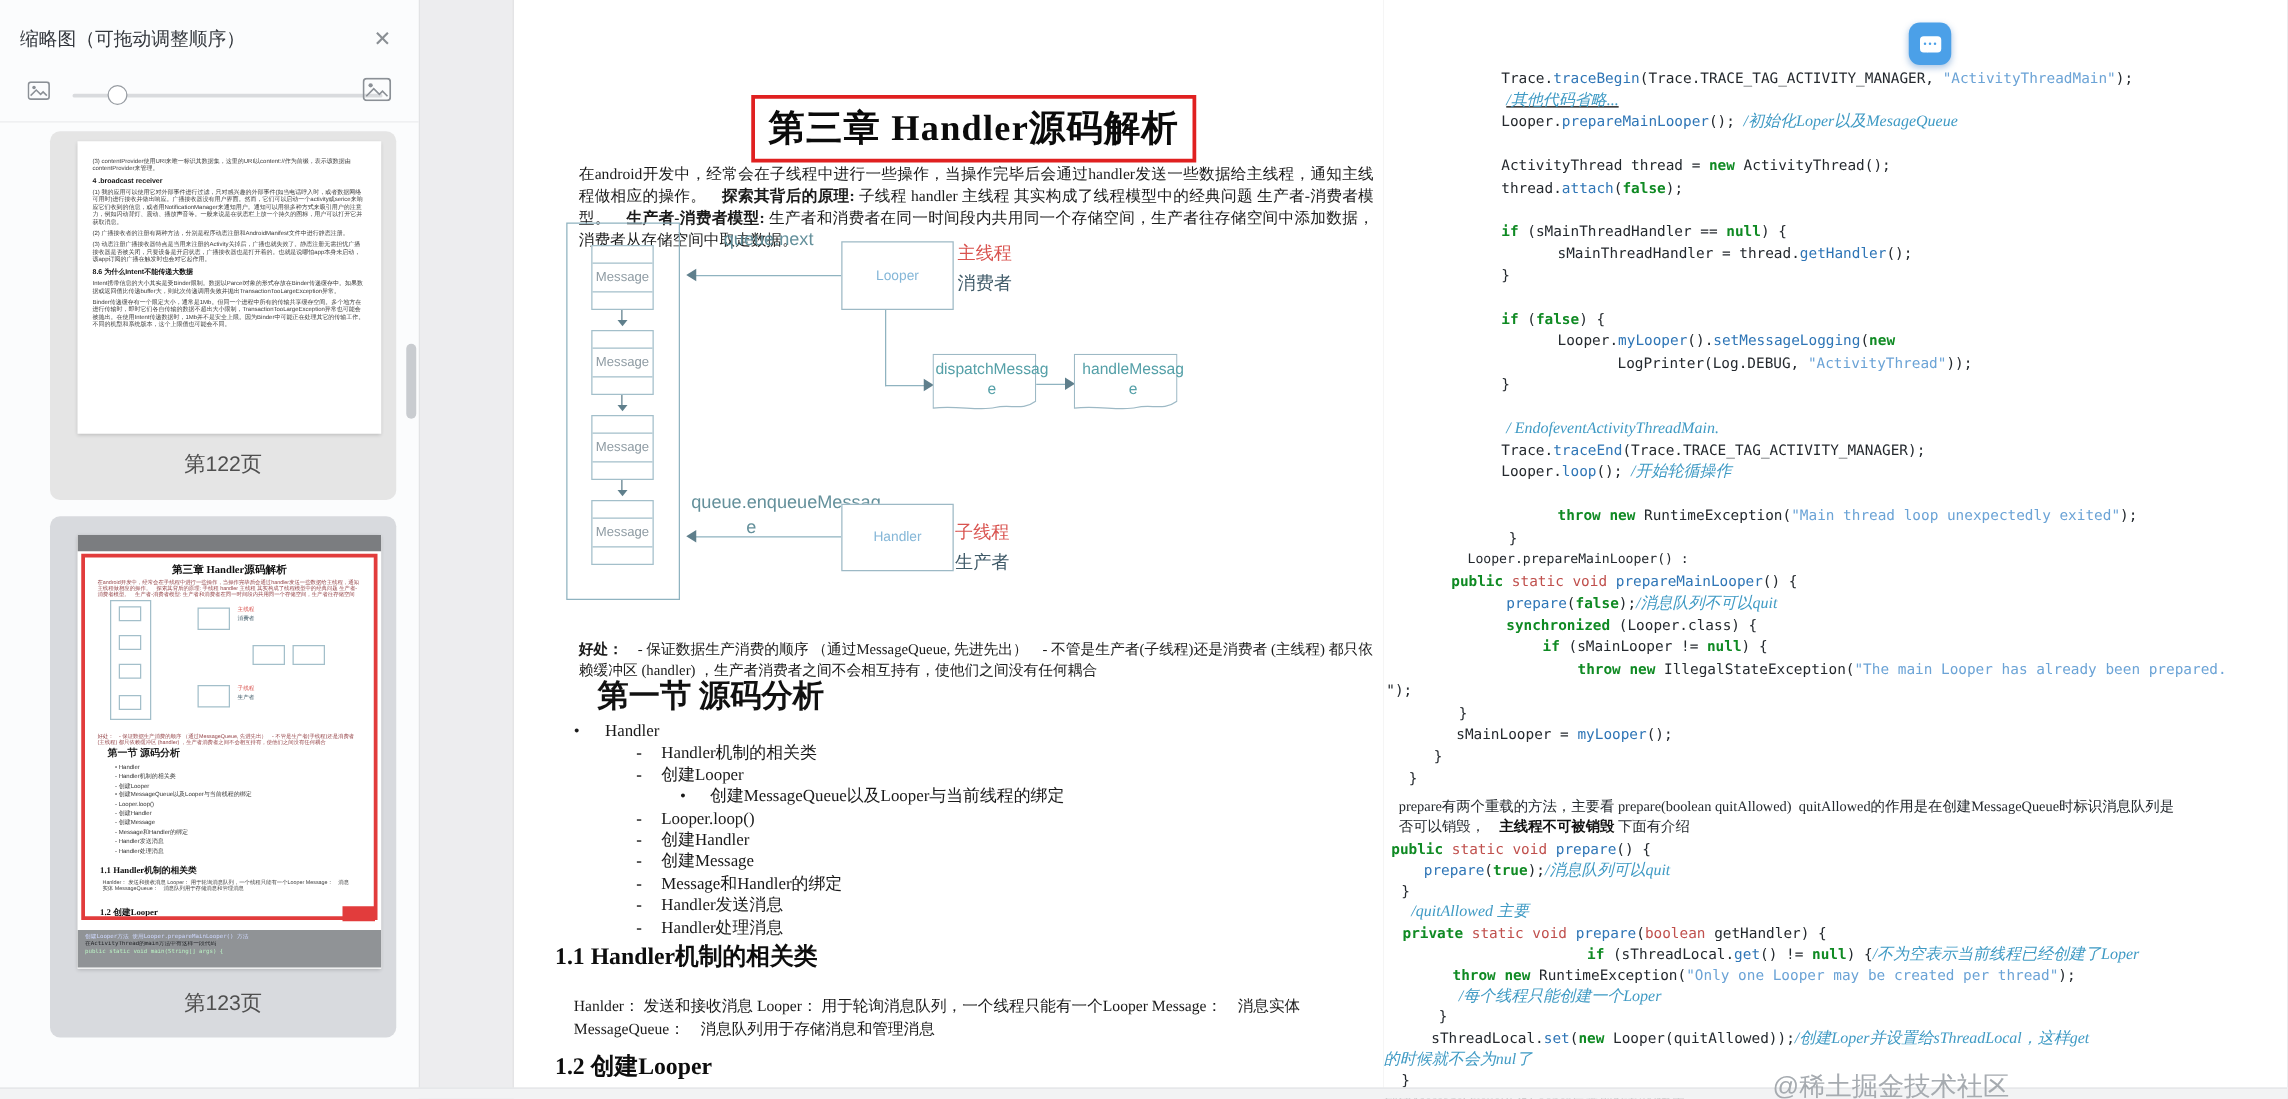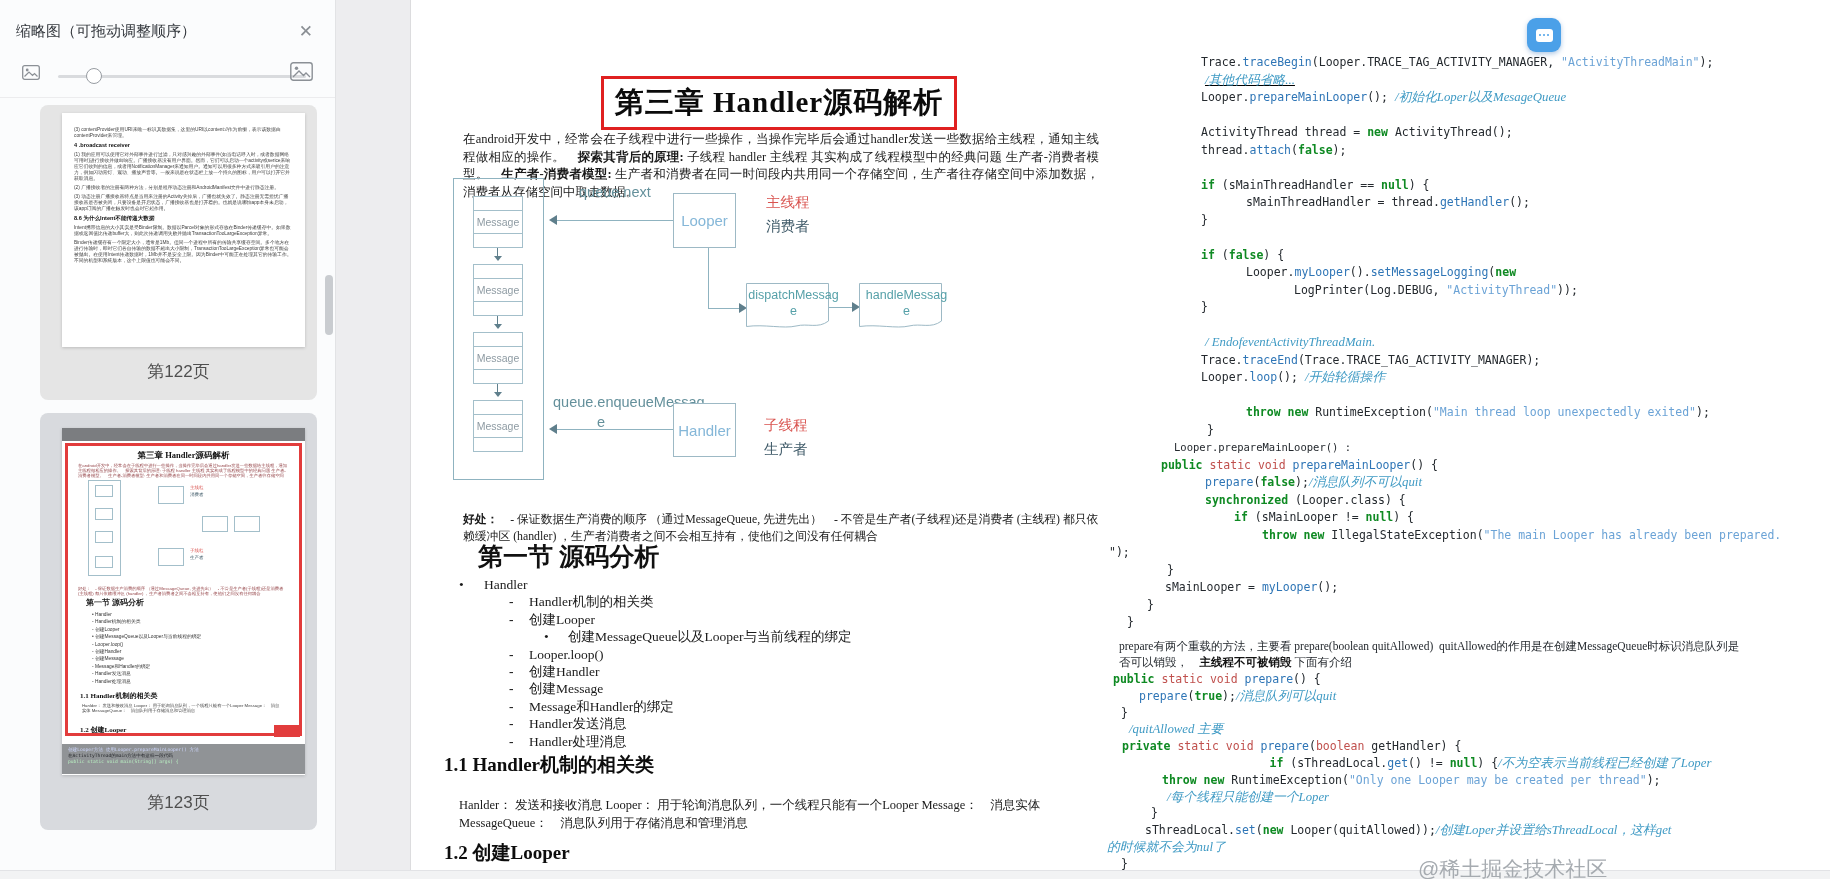--- a/index.html
+++ b/index.html
@@ -71,21 +71,21 @@
   
   .dg{position:absolute;left:0;top:0;width:696px;height:500px;}
   .dg .line{position:absolute;background:#8fb3c0;}
   .qcontainer{position:absolute;left:42px;top:178px;width:91px;height:302px;border:1px solid #8fb3c0;box-sizing:border-box;}
   .mbox{position:absolute;left:62px;width:50px;height:52px;border:1px solid #a3bfca;background:#fff;box-sizing:border-box;display:flex;flex-direction:column;}
   .mbox .c1,.mbox .c3{height:13px;}
   .mbox .c1{border-bottom:1px solid #a3bfca;}
   .mbox .c2{flex:1;border-bottom:1px solid #a3bfca;display:flex;align-items:center;justify-content:center;font-size:10.5px;color:#8e9ba3;}
   .darr{position:absolute;left:86px;width:1px;height:9px;background:#5f7f8c;}
   .darr::after{content:"";position:absolute;left:-3.5px;top:8px;border:4px solid transparent;border-top:5px solid #5f7f8c;}
-  .nbox{position:absolute;width:63px;border:1px solid #9db9c5;background:#fff;box-sizing:border-box;display:flex;align-items:center;justify-content:center;font-size:15px;color:#85b7d8;}
+  .nbox{position:absolute;width:90px;border:1px solid #9db9c5;background:#fff;box-sizing:border-box;display:flex;align-items:center;justify-content:center;font-size:11px;color:#85b7d8;}
   .looper{left:262px;top:193px;height:55px;}
   .handler{left:262px;top:403px;height:54px;}
   .dgl{position:absolute;font-size:14.5px;color:#64909b;}
   .redl{position:absolute;font-size:14.5px;color:#d9534f;}
   .dkl{position:absolute;font-size:14.5px;color:#3f5a68;}
   .ah{width:0;height:0;position:absolute;border:5px solid transparent;}
   .ah.l{border-right:8px solid #5f7f8c;}
   .ah.r{border-left:8px solid #5f7f8c;}
   .doc{position:absolute;width:95px;height:49px;}
   .doc .txt{position:absolute;left:0;top:4px;width:100%;text-align:center;font-size:12.5px;line-height:16px;color:#55a0a8;}
@@ -292,21 +292,21 @@
         <div class="b-row lvl2"><span class="mk">-</span><span>Handler发送消息</span></div>
         <div class="b-row lvl2"><span class="mk">-</span><span>Handler处理消息</span></div>
       </div>
     <h3 class="s11h">1.1 Handler机制的相关类</h3>
     <p class="s11b">Hanlder： 发送和接收消息 Looper： 用于轮询消息队列，一个线程只能有一个Looper Message：　消息实体 MessageQueue：　消息队列用于存储消息和管理消息</p>
     <h3 class="s12h">1.2 创建Looper</h3>
   </section>
 
   <section class="page page-r">
     <div id="codeA">
-        <div class="code-line" style="padding-left: 94px;"><span class="cs-p">Trace.</span><span class="cs-m">traceBegin</span><span class="cs-p">(Looper.TRACE_TAG_ACTIVITY_MANAGER, </span><span class="cs-s">"ActivityThreadMain"</span><span class="cs-p">);</span></div>
+        <div class="code-line" style="padding-left: 94px;"><span class="cs-p">Trace.</span><span class="cs-m">traceBegin</span><span class="cs-p">(Trace.TRACE_TAG_ACTIVITY_MANAGER, </span><span class="cs-s">"ActivityThreadMain"</span><span class="cs-p">);</span></div>
         <div class="code-line" style="padding-left: 98px; text-decoration: underline;"><span class="cs-c">/其他代码省略...</span></div>
         <div class="code-line" style="padding-left: 94px;"><span class="cs-p">Looper.</span><span class="cs-m">prepareMainLooper</span><span class="cs-p">(); </span><span class="cs-c">/初始化Loper以及MesageQueue</span></div>
         <div class="code-line" style="padding-left: 94px;">&nbsp;</div>
         <div class="code-line" style="padding-left: 94px;"><span class="cs-p">ActivityThread thread = </span><span class="cs-k">new</span><span class="cs-p"> ActivityThread();</span></div>
         <div class="code-line" style="padding-left: 94px;"><span class="cs-p">thread.</span><span class="cs-m">attach</span><span class="cs-p">(</span><span class="cs-k">false</span><span class="cs-p">);</span></div>
         <div class="code-line" style="padding-left: 94px;">&nbsp;</div>
         <div class="code-line" style="padding-left: 94px;"><span class="cs-k">if</span><span class="cs-p"> (sMainThreadHandler == </span><span class="cs-k">null</span><span class="cs-p">) {</span></div>
         <div class="code-line" style="padding-left: 139px;"><span class="cs-p">sMainThreadHandler = thread.</span><span class="cs-m">getHandler</span><span class="cs-p">();</span></div>
         <div class="code-line" style="padding-left: 94px;"><span class="cs-p">}</span></div>
         <div class="code-line" style="padding-left: 94px;">&nbsp;</div>

